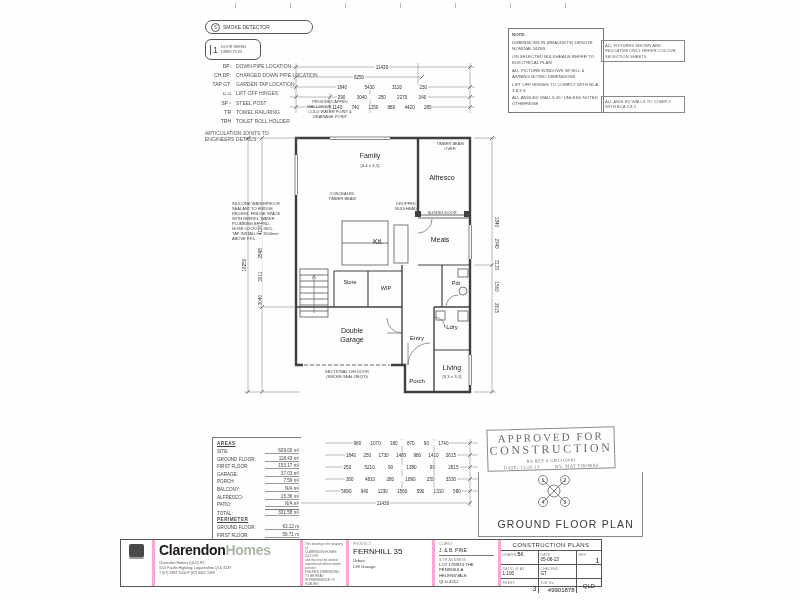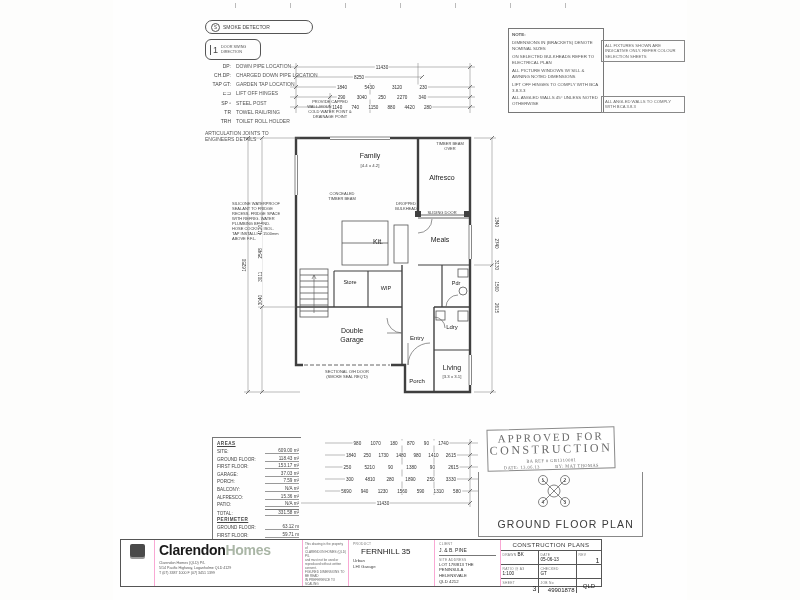--- a/index.html
+++ b/index.html
@@ -53,31 +53,31 @@
   .a-row{display:flex;justify-content:space-between;align-items:flex-end;margin-bottom:1.6px;}
   .a-val{border-bottom:0.7px solid #999;min-width:30px;text-align:right;padding-left:4px;}
   .a-total .a-val{border-top:0.7px solid #777;}
   
   .gfpbox{position:absolute;left:478px;top:472px;width:163px;height:64px;border:1px solid #888;border-top:none;}
   .gfptitle{position:absolute;right:8px;bottom:6px;font-size:10.5px;letter-spacing:1.2px;color:#3a3a3a;}
   
   .compass{position:absolute;left:533px;top:470px;}
   
   .tblock{position:absolute;left:120px;top:539px;width:480px;height:46px;border:1px solid #555;display:flex;background:#fff;font-size:4.5px;color:#444;}
-  .tcell{border-right:1px solid #f9a8d4;height:100%;box-sizing:border-box;position:relative;}
+  .tcell{border-right:3px solid #f9a8d4;height:100%;box-sizing:border-box;position:relative;}
   .c-mark{width:34px;display:flex;align-items:flex-start;justify-content:center;padding-top:4px;}
   .markblob{width:15px;height:13px;background:#4a4a4a;border-radius:2px;box-shadow:0 2px 0 #9a9a9a;}
   .c-logo{width:148px;padding:2px 4px;}
   .logo1{font-size:14px;font-weight:bold;color:#1a1a1a;letter-spacing:-0.3px;display:inline;}
   .logo2{font-size:14px;font-weight:bold;color:#aab6a6;letter-spacing:-0.3px;display:inline;}
   .addr{font-size:3.6px;color:#555;line-height:1.35;margin-top:3px;}
   .c-copy{width:46px;padding:2px 2px;font-size:3.1px;line-height:1.3;color:#666;}
   .c-prod{width:86px;padding:2px 4px;}
   .flab{font-size:3.3px;color:#777;letter-spacing:0.3px;}
-  .prodname{font-size:8px;color:#222;margin:1px 8px 2px;}
+  .prodname{font-size:8px;color:#222;margin:1px 0 2px;}
   .prodsub{font-size:4.4px;color:#444;line-height:1.4;}
   .c-client{width:66px;padding:2px 4px;}
   .clname{font-size:5px;color:#333;margin:1px 0 2px;}
   .sitel{font-size:4.3px;color:#333;line-height:1.35;}
   .siterule{border-top:0.7px solid #777;margin:1.5px 0;}
   .c-plans{width:100px;display:flex;flex-direction:column;border-right:none;}
   .planshead{font-size:6px;text-align:center;letter-spacing:0.4px;color:#333;padding:2px 0;border-bottom:0.8px solid #555;}
   .pgrid{flex:1;display:grid;grid-template-columns:38px 38px 24px;grid-template-rows:1fr 1fr 1fr;}
   .pcell{border-right:0.8px solid #555;border-bottom:0.8px solid #555;padding:0.5px 1.5px;overflow:hidden;}
   .pcell:nth-child(3n){border-right:none;}

